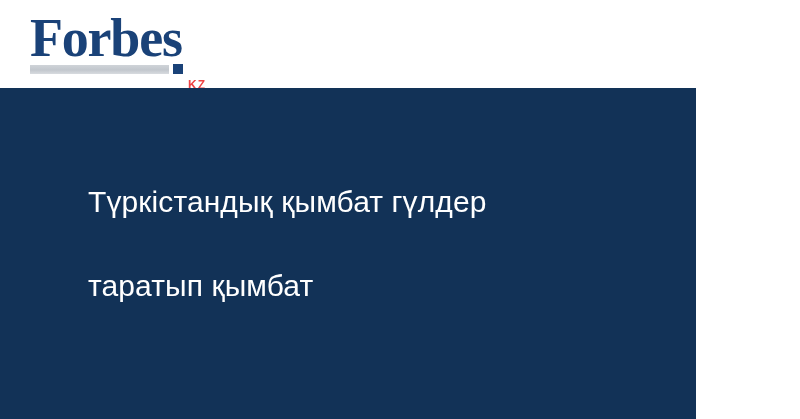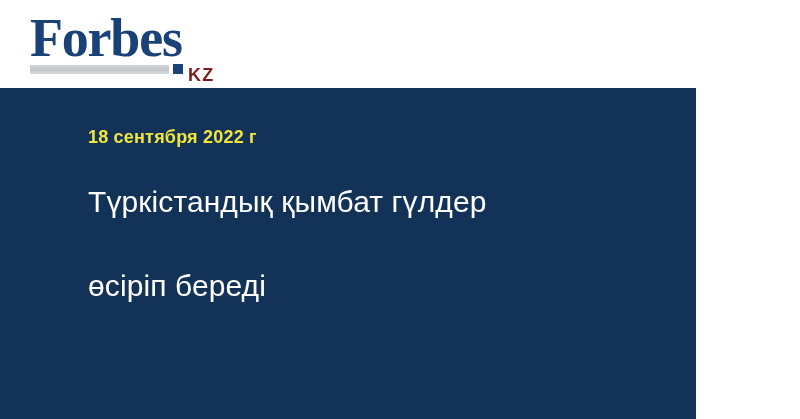--- a/index.html
+++ b/index.html
@@ -76,27 +76,27 @@
     left: 143px;
     top: 2px;
     width: 10px;
     height: 10px;
     background: #1a4278;
   }
 
   #logo-kz {
     position: absolute;
     left: 158px;
-    top: 6px;
+    top: 16px;
     font-family: "Liberation Sans", sans-serif;
     font-weight: bold;
-    font-size: 18px;
+    font-size: 12px;
     line-height: 14px;
     letter-spacing: 1.2px;
-    color: #7f1d1d;
+    color: #ef4444;
     white-space: nowrap;
   }
 
   
   #body-band {
     position: absolute;
     left: 0;
     top: 88px;
     width: 800px;
     height: 331px;
@@ -144,23 +144,22 @@
         <div id="logo-gray-bar"></div>
         <div id="logo-square"></div>
         <div id="logo-kz">KZ</div>
       </div>
     </div>
 
   </div>
 
   <div id="body-band">
 
-    <div id="article-date">18 сентября 2022 г</div>
 
     <h1 id="article-headline">
       <span>Түркістандық қымбат гүлдер</span><br>
       <br>
-      <span>өсіріп береді</span>
+      <span>таратып қымбат</span>
     </h1>
 
   </div>
 
 </div>
 
 </body></html>

